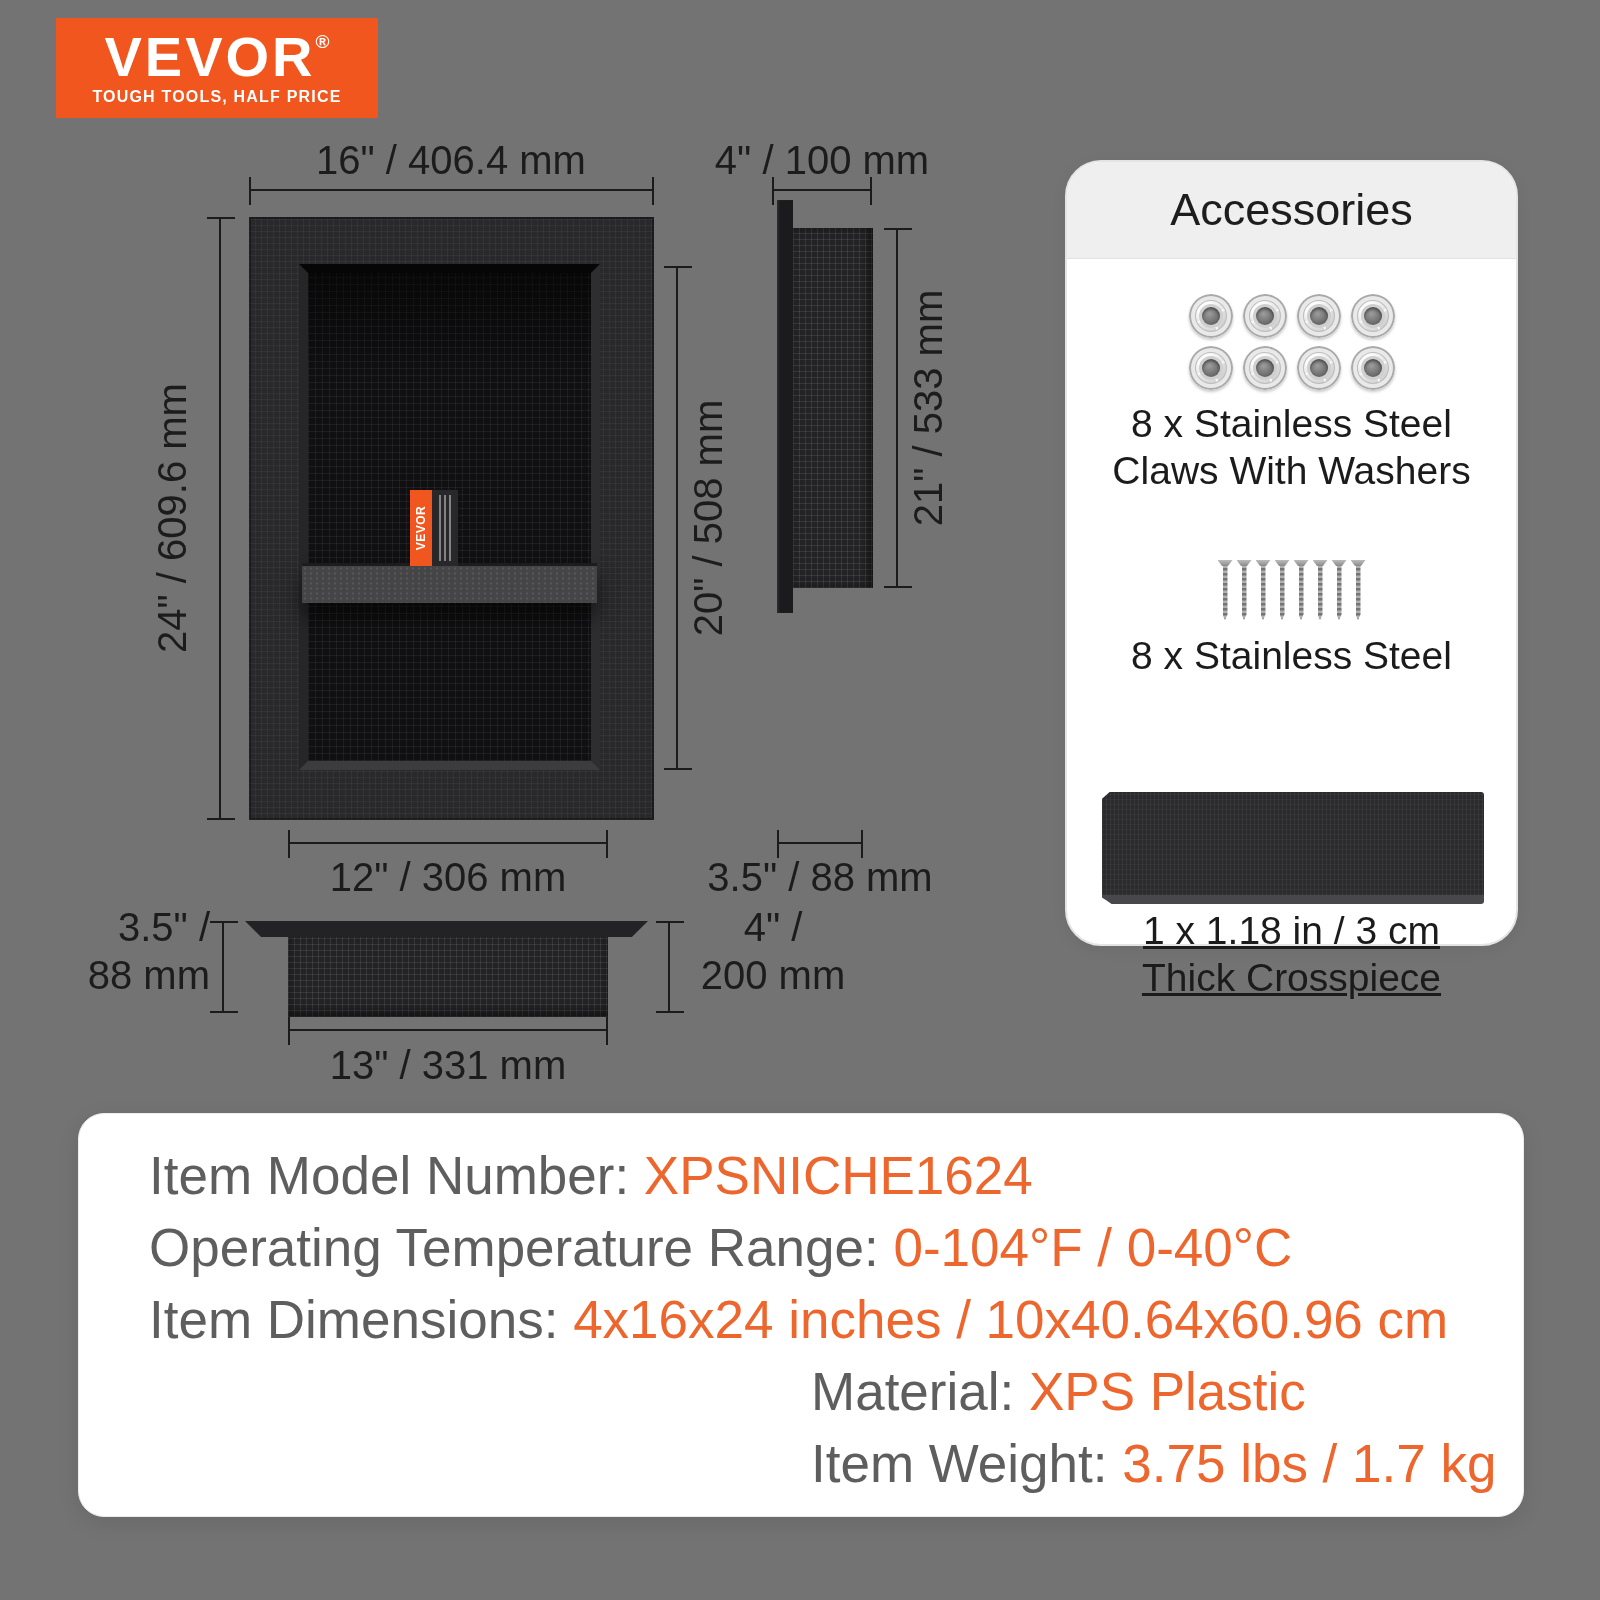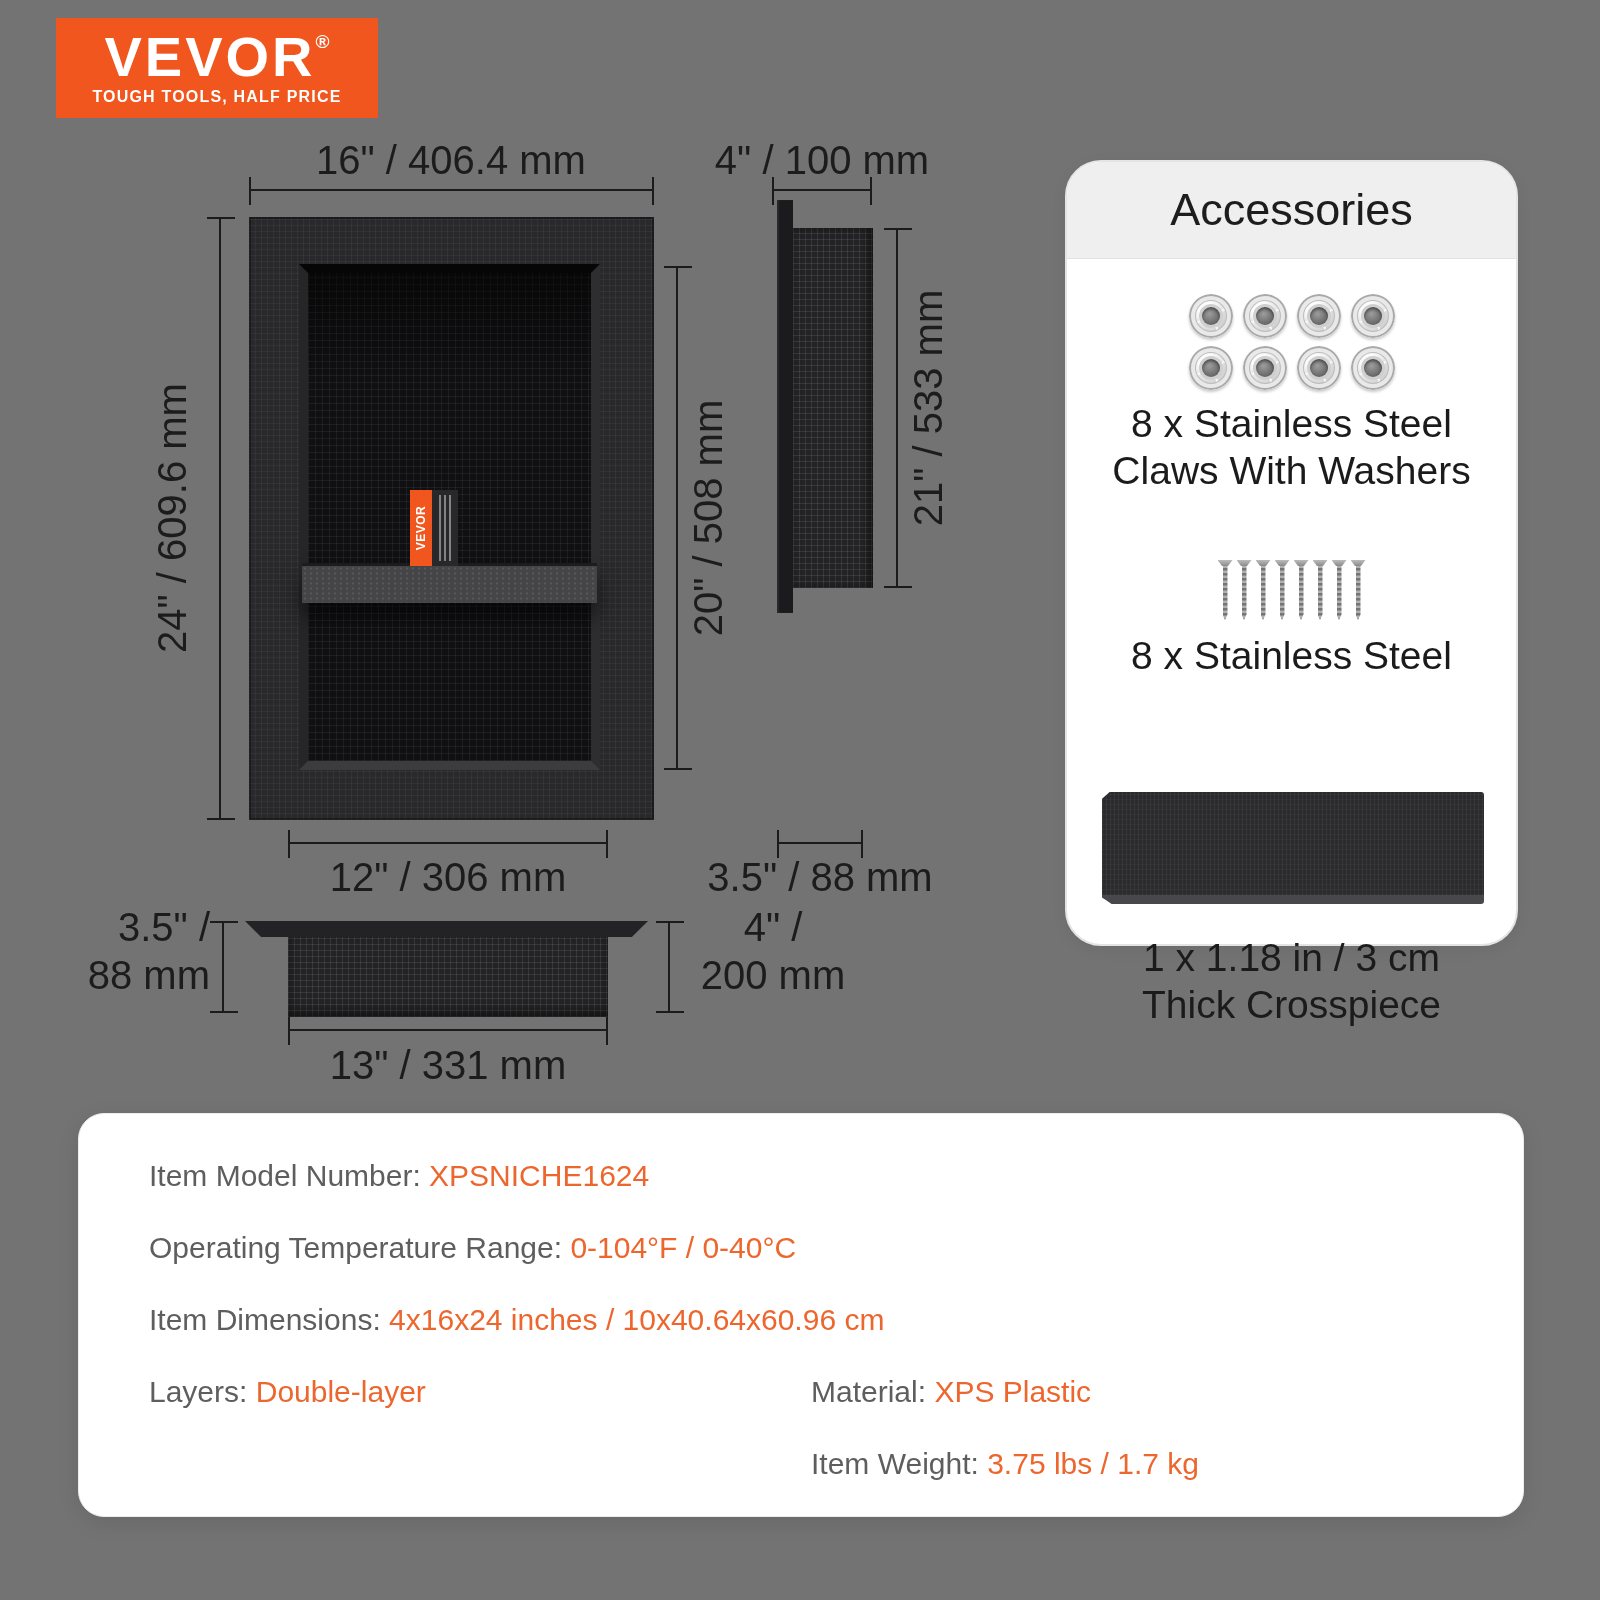--- a/index.html
+++ b/index.html
@@ -101,21 +101,21 @@
   .crosspiece{position:absolute;left:35px;top:630px;width:382px;height:112px;border-radius:3px;
     background-color:#2b2b2d;
     background-image:
       repeating-linear-gradient(90deg,rgba(255,255,255,.055) 0 1px,transparent 1px 4px),
       repeating-linear-gradient(0deg,rgba(255,255,255,.035) 0 1px,transparent 1px 5px);
     border-bottom:9px solid #48484a;box-sizing:border-box;
     clip-path:polygon(0 6%,2% 0,100% 0,100% 100%,2.5% 100%,0 94%);}
   
   .spec-card{position:absolute;left:78px;top:1113px;width:1444px;height:402px;background:#fff;
     border:1px solid #ececec;border-radius:26px;box-shadow:0 6px 22px rgba(0,0,0,.09);}
-  .spec-line{position:absolute;font-size:30px;line-height:54px;white-space:nowrap;}
+  .spec-line{position:absolute;font-size:53px;line-height:54px;white-space:nowrap;}
   .spec-line .lbl{color:#5e5e5e;}
   .spec-line .val{color:#EC662D;}
 </style>
 </head>
 <body>
 
 <div id="stage">
 
   <div class="logo">
     <div class="logo-word"><span>VEVOR</span><span class="logo-reg">®</span></div>
@@ -209,39 +209,36 @@
         <span class="screw"></span>
         <span class="screw"></span>
         <span class="screw"></span>
         <span class="screw"></span>
       </div>
     <div class="acc-label" style="top:470px;">
       <div>8 x Stainless Steel</div>
     </div>
 
     <div class="crosspiece"></div>
-    <div class="acc-label" style="top:772px;">
+    <div class="acc-label" style="top:745px;text-decoration:underline;">
       <div>1 x 1.18 in / 3 cm</div>
       <div>Thick Crosspiece</div>
     </div>
   </div>
 
   <div class="spec-card">
     <div class="spec-line" style="left:70px;top:35px;">
       <span class="lbl">Item Model Number: </span><span class="val">XPSNICHE1624</span>
     </div>
     <div class="spec-line" style="left:70px;top:107px;">
       <span class="lbl">Operating Temperature Range:  </span><span class="val">0-104°F / 0-40°C</span>
     </div>
     <div class="spec-line" style="left:70px;top:179px;">
       <span class="lbl">Item Dimensions: </span><span class="val">4x16x24 inches / 10x40.64x60.96 cm</span>
     </div>
-    <div class="spec-line" style="left:70px;top:251px;">
-      <span class="lbl">Layers: </span><span class="val">Double-layer</span>
-    </div>
     <div class="spec-line" style="left:732px;top:251px;">
       <span class="lbl">Material: </span><span class="val">XPS Plastic</span>
     </div>
     <div class="spec-line" style="left:732px;top:323px;">
       <span class="lbl">Item Weight: </span><span class="val">3.75 lbs / 1.7 kg</span>
     </div>
   </div>
 
 </div>
 

